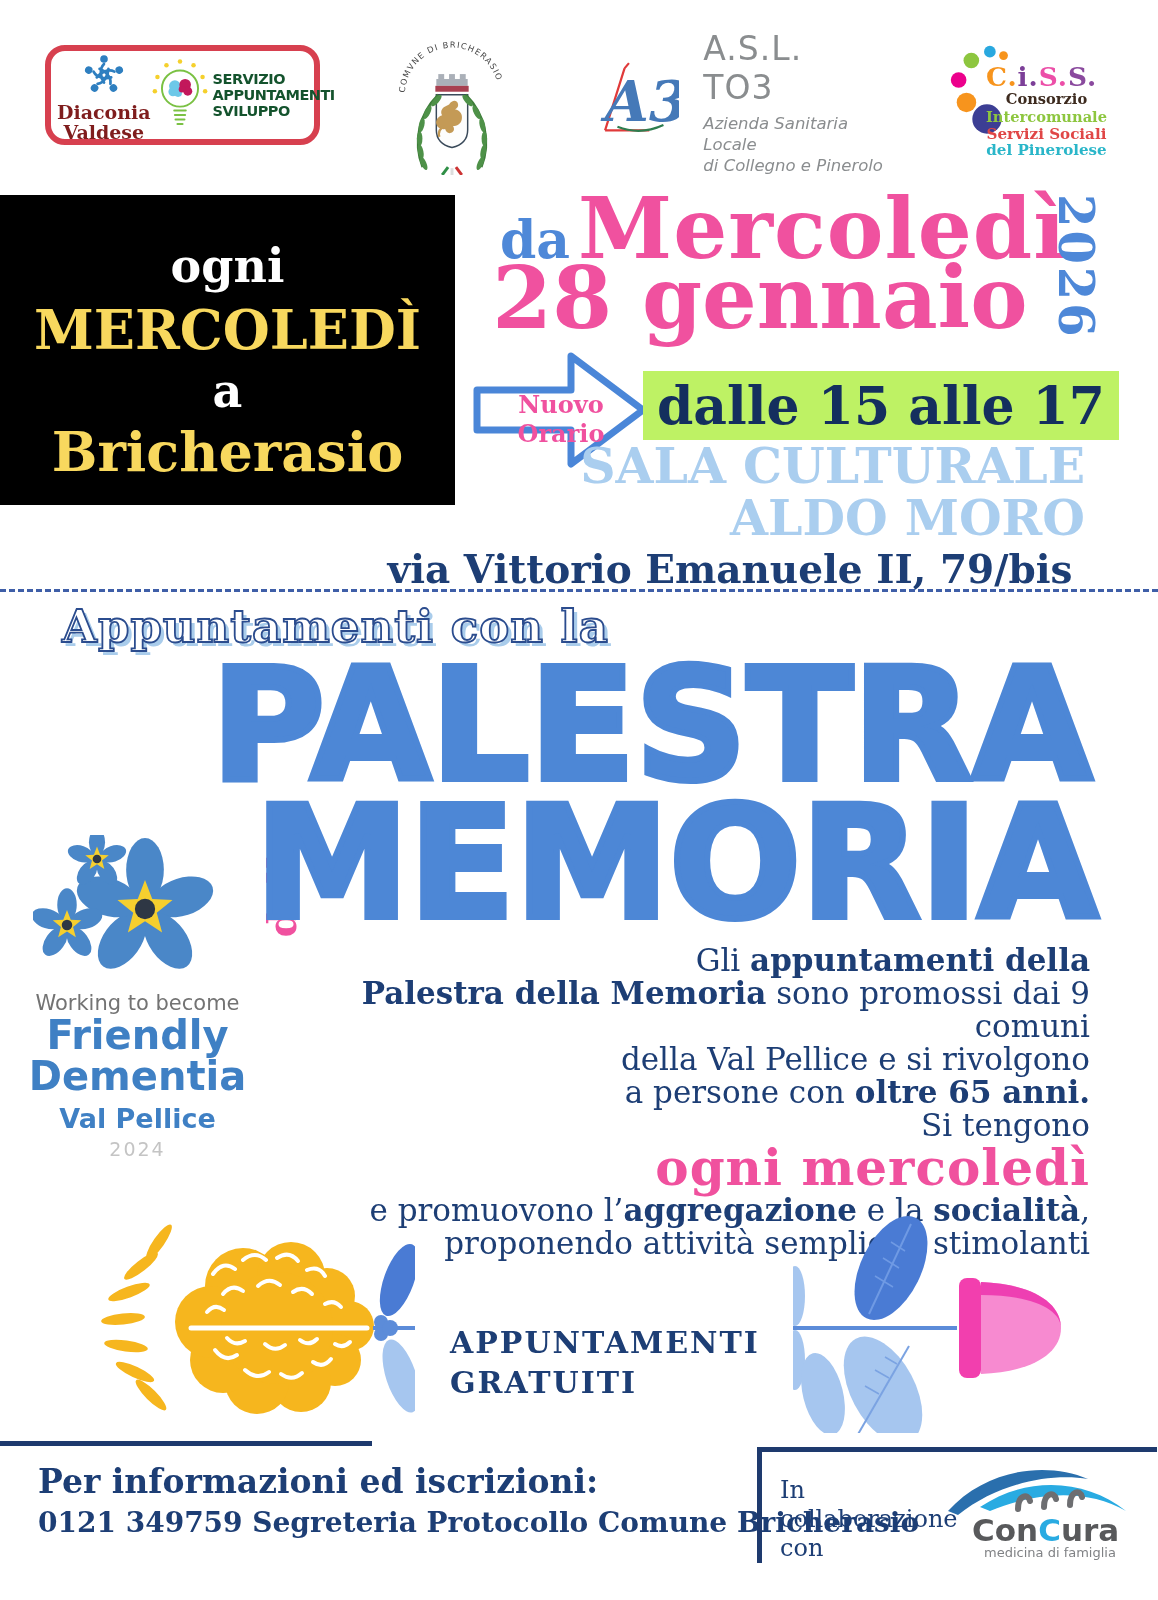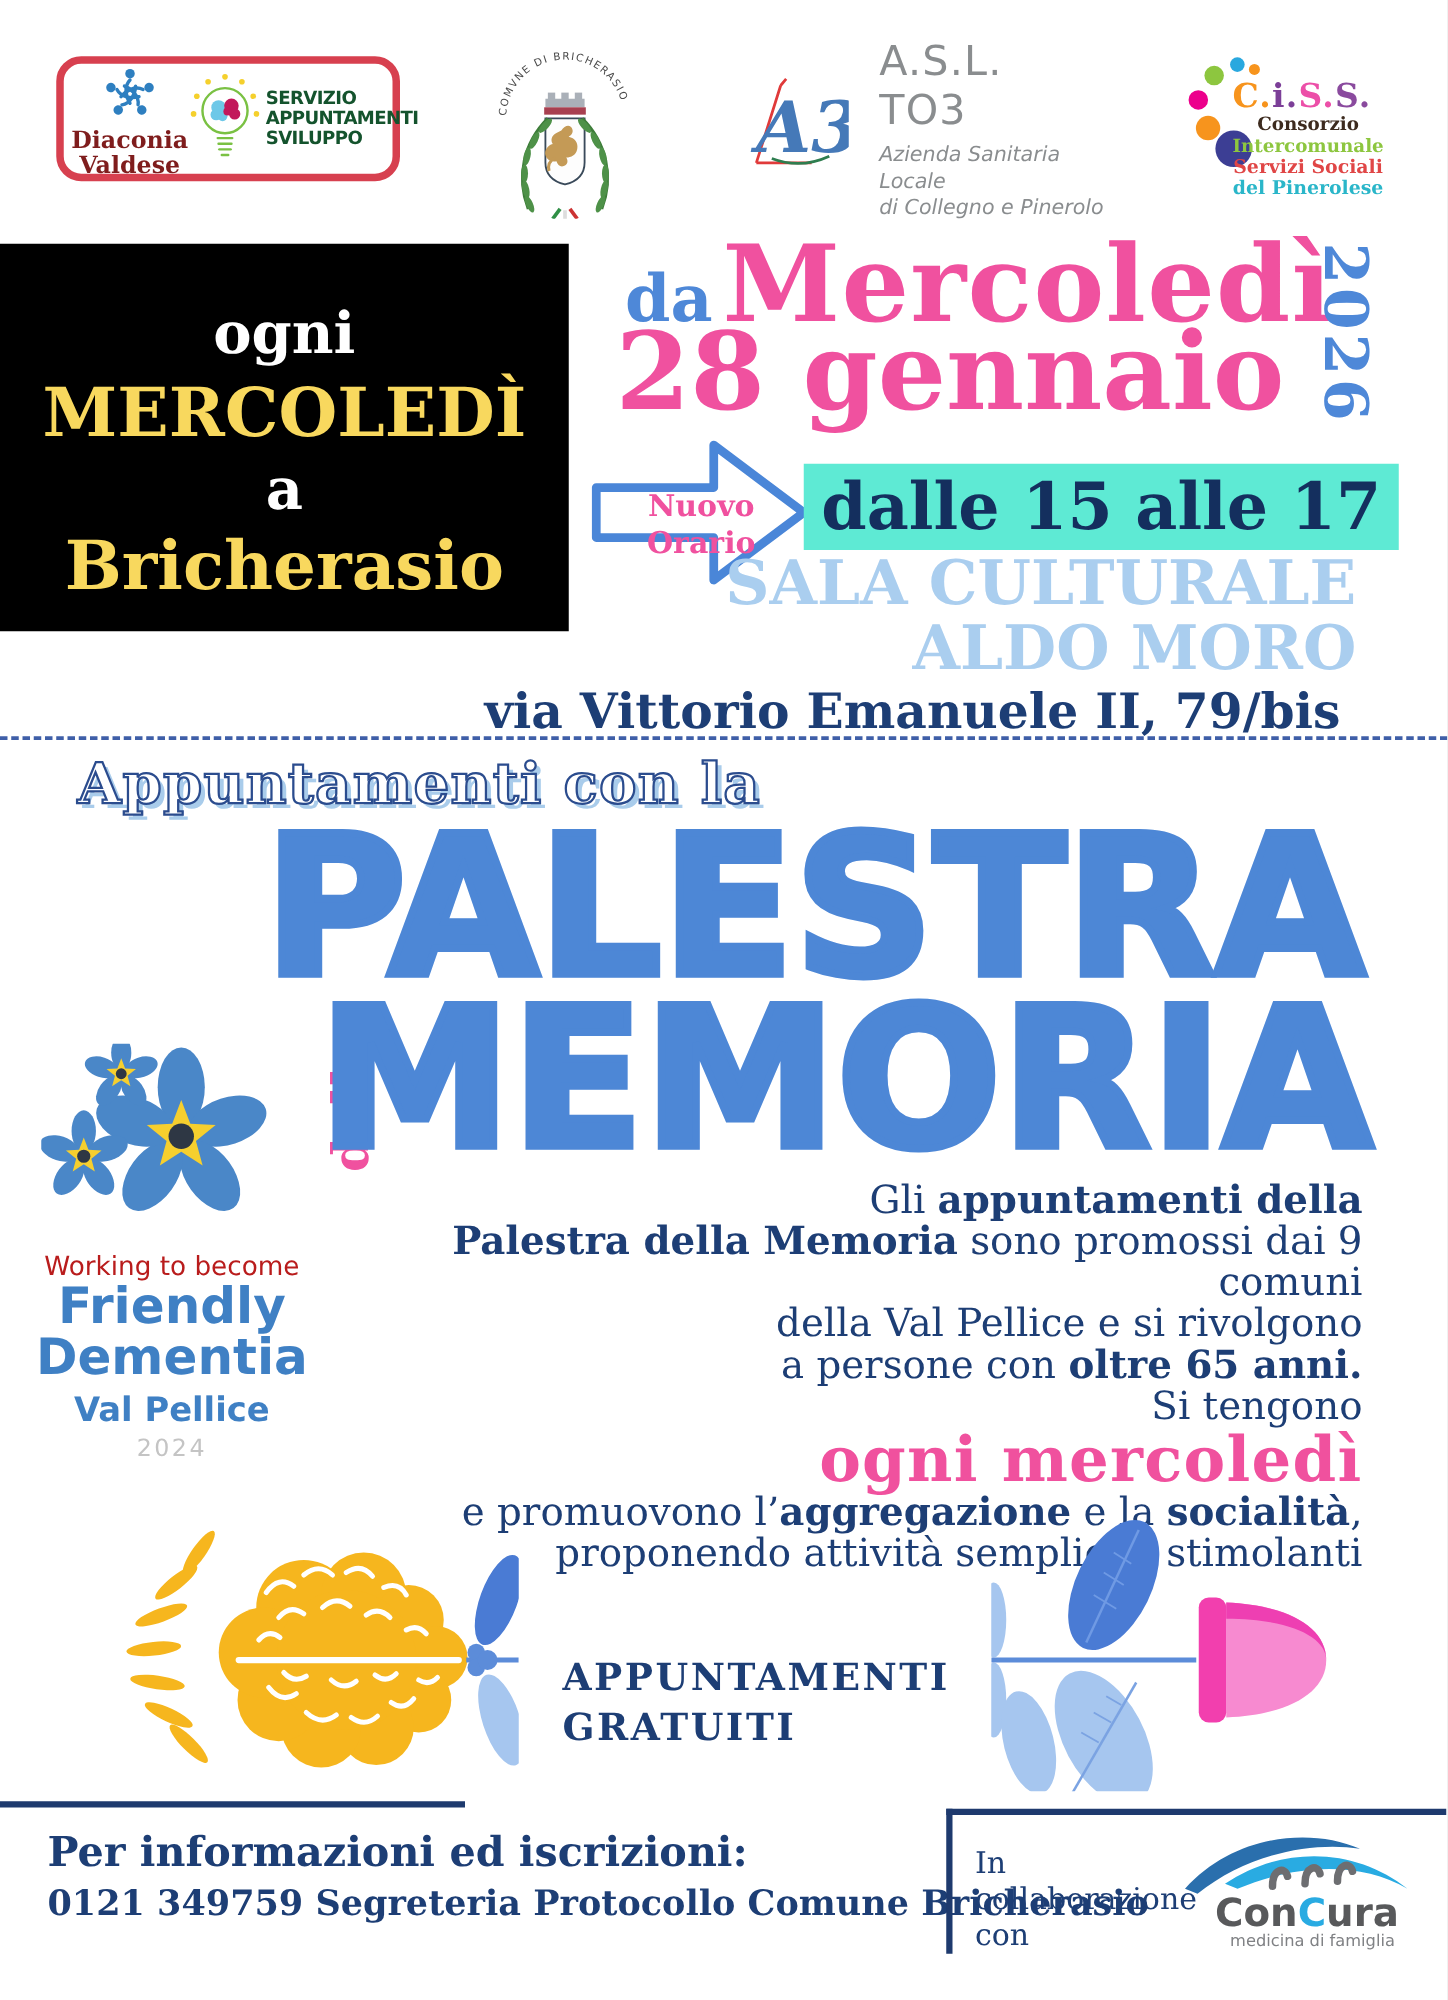--- a/index.html
+++ b/index.html
@@ -26,38 +26,38 @@
   .banner .a{line-height:56px;}
   
   .hdr-row1{left:500px;top:178px;display:flex;align-items:baseline;}
   .hdr-da{color:#4e88d8;font-weight:bold;font-size:52px;margin-right:8px;}
   .hdr-weekday{color:#f0519f;font-weight:bold;font-size:85px;letter-spacing:1px;}
   .hdr-year{left:1048px;top:194px;height:150px;color:#4e88d8;font-weight:bold;font-size:48px;
             writing-mode:vertical-rl;letter-spacing:3px;}
   .hdr-date{left:470px;top:250px;width:580px;text-align:center;color:#f0519f;font-weight:bold;font-size:86px;line-height:96px;}
   .arrow-wrap{left:473px;top:340px;width:175px;height:140px;}
   .arrow-label{left:4px;top:50px;width:168px;text-align:center;color:#f0519f;font-weight:bold;font-size:24px;}
-  .time-pill{left:643px;top:371px;background:#5eead4;color:#142f5e;font-weight:bold;font-size:52px;
+  .time-pill{left:643px;top:371px;background:#bef264;color:#142f5e;font-weight:bold;font-size:52px;
              padding:4px 14px;white-space:nowrap;}
   .venue{left:480px;top:440px;width:605px;text-align:right;color:#aaceef;font-weight:bold;font-size:49px;line-height:52px;}
   .address{left:370px;top:546px;width:720px;text-align:center;color:#1d3e75;font-weight:bold;font-size:39px;}
   .dash-line{left:0;top:589px;width:1158px;border-top:3px dashed #3f5fa8;}
   
   .kicker{left:62px;top:600px;font-weight:bold;font-size:45px;color:#ffffff;
           -webkit-text-stroke:1.8px #2b4c8e;text-shadow:4px 4px 0 #a9cceb;letter-spacing:1px;}
   .big-word{font-family:"DejaVu Sans",sans-serif;font-weight:800;color:#4d87d6;font-size:155px;
             -webkit-text-stroke:6px #4d87d6;white-space:nowrap;line-height:1;}
   .word1{right:66px;top:648px;}
   .word2{right:60px;top:786px;}
   .della-wrap{left:256px;top:832px;width:50px;height:108px;}
   .della-text{position:absolute;left:-23px;top:34px;width:96px;text-align:center;color:#f0519f;
               font-weight:bold;font-size:40px;transform:rotate(-90deg);}
   
   .dementia{left:20px;top:835px;width:235px;text-align:center;font-family:"DejaVu Sans",sans-serif;}
-  .dem-tag{color:#b91c1c;font-size:21px;margin-top:12px;}
+  .dem-tag{color:#737373;font-size:21px;margin-top:2px;}
   .dem-name{color:#3f80c4;font-weight:bold;font-size:40px;line-height:41px;}
   .dem-place{color:#3f80c4;font-weight:bold;font-size:27px;margin-top:6px;}
   .dem-year{color:#c4c4c4;font-size:19px;letter-spacing:2px;margin-top:4px;}
   
   .body-par{left:240px;top:944px;width:850px;text-align:right;color:#1d3e75;font-size:31px;line-height:33px;}
   .body-par b{font-weight:bold;}
   .pink-line{color:#f0519e;font-weight:bold;font-size:50px;line-height:52px;letter-spacing:1px;}
   
   .brain-wrap{left:95px;top:1222px;width:320px;height:205px;}
   .free-box{left:450px;top:1295px;width:310px;text-align:left;color:#1d3e75;font-weight:bold;

